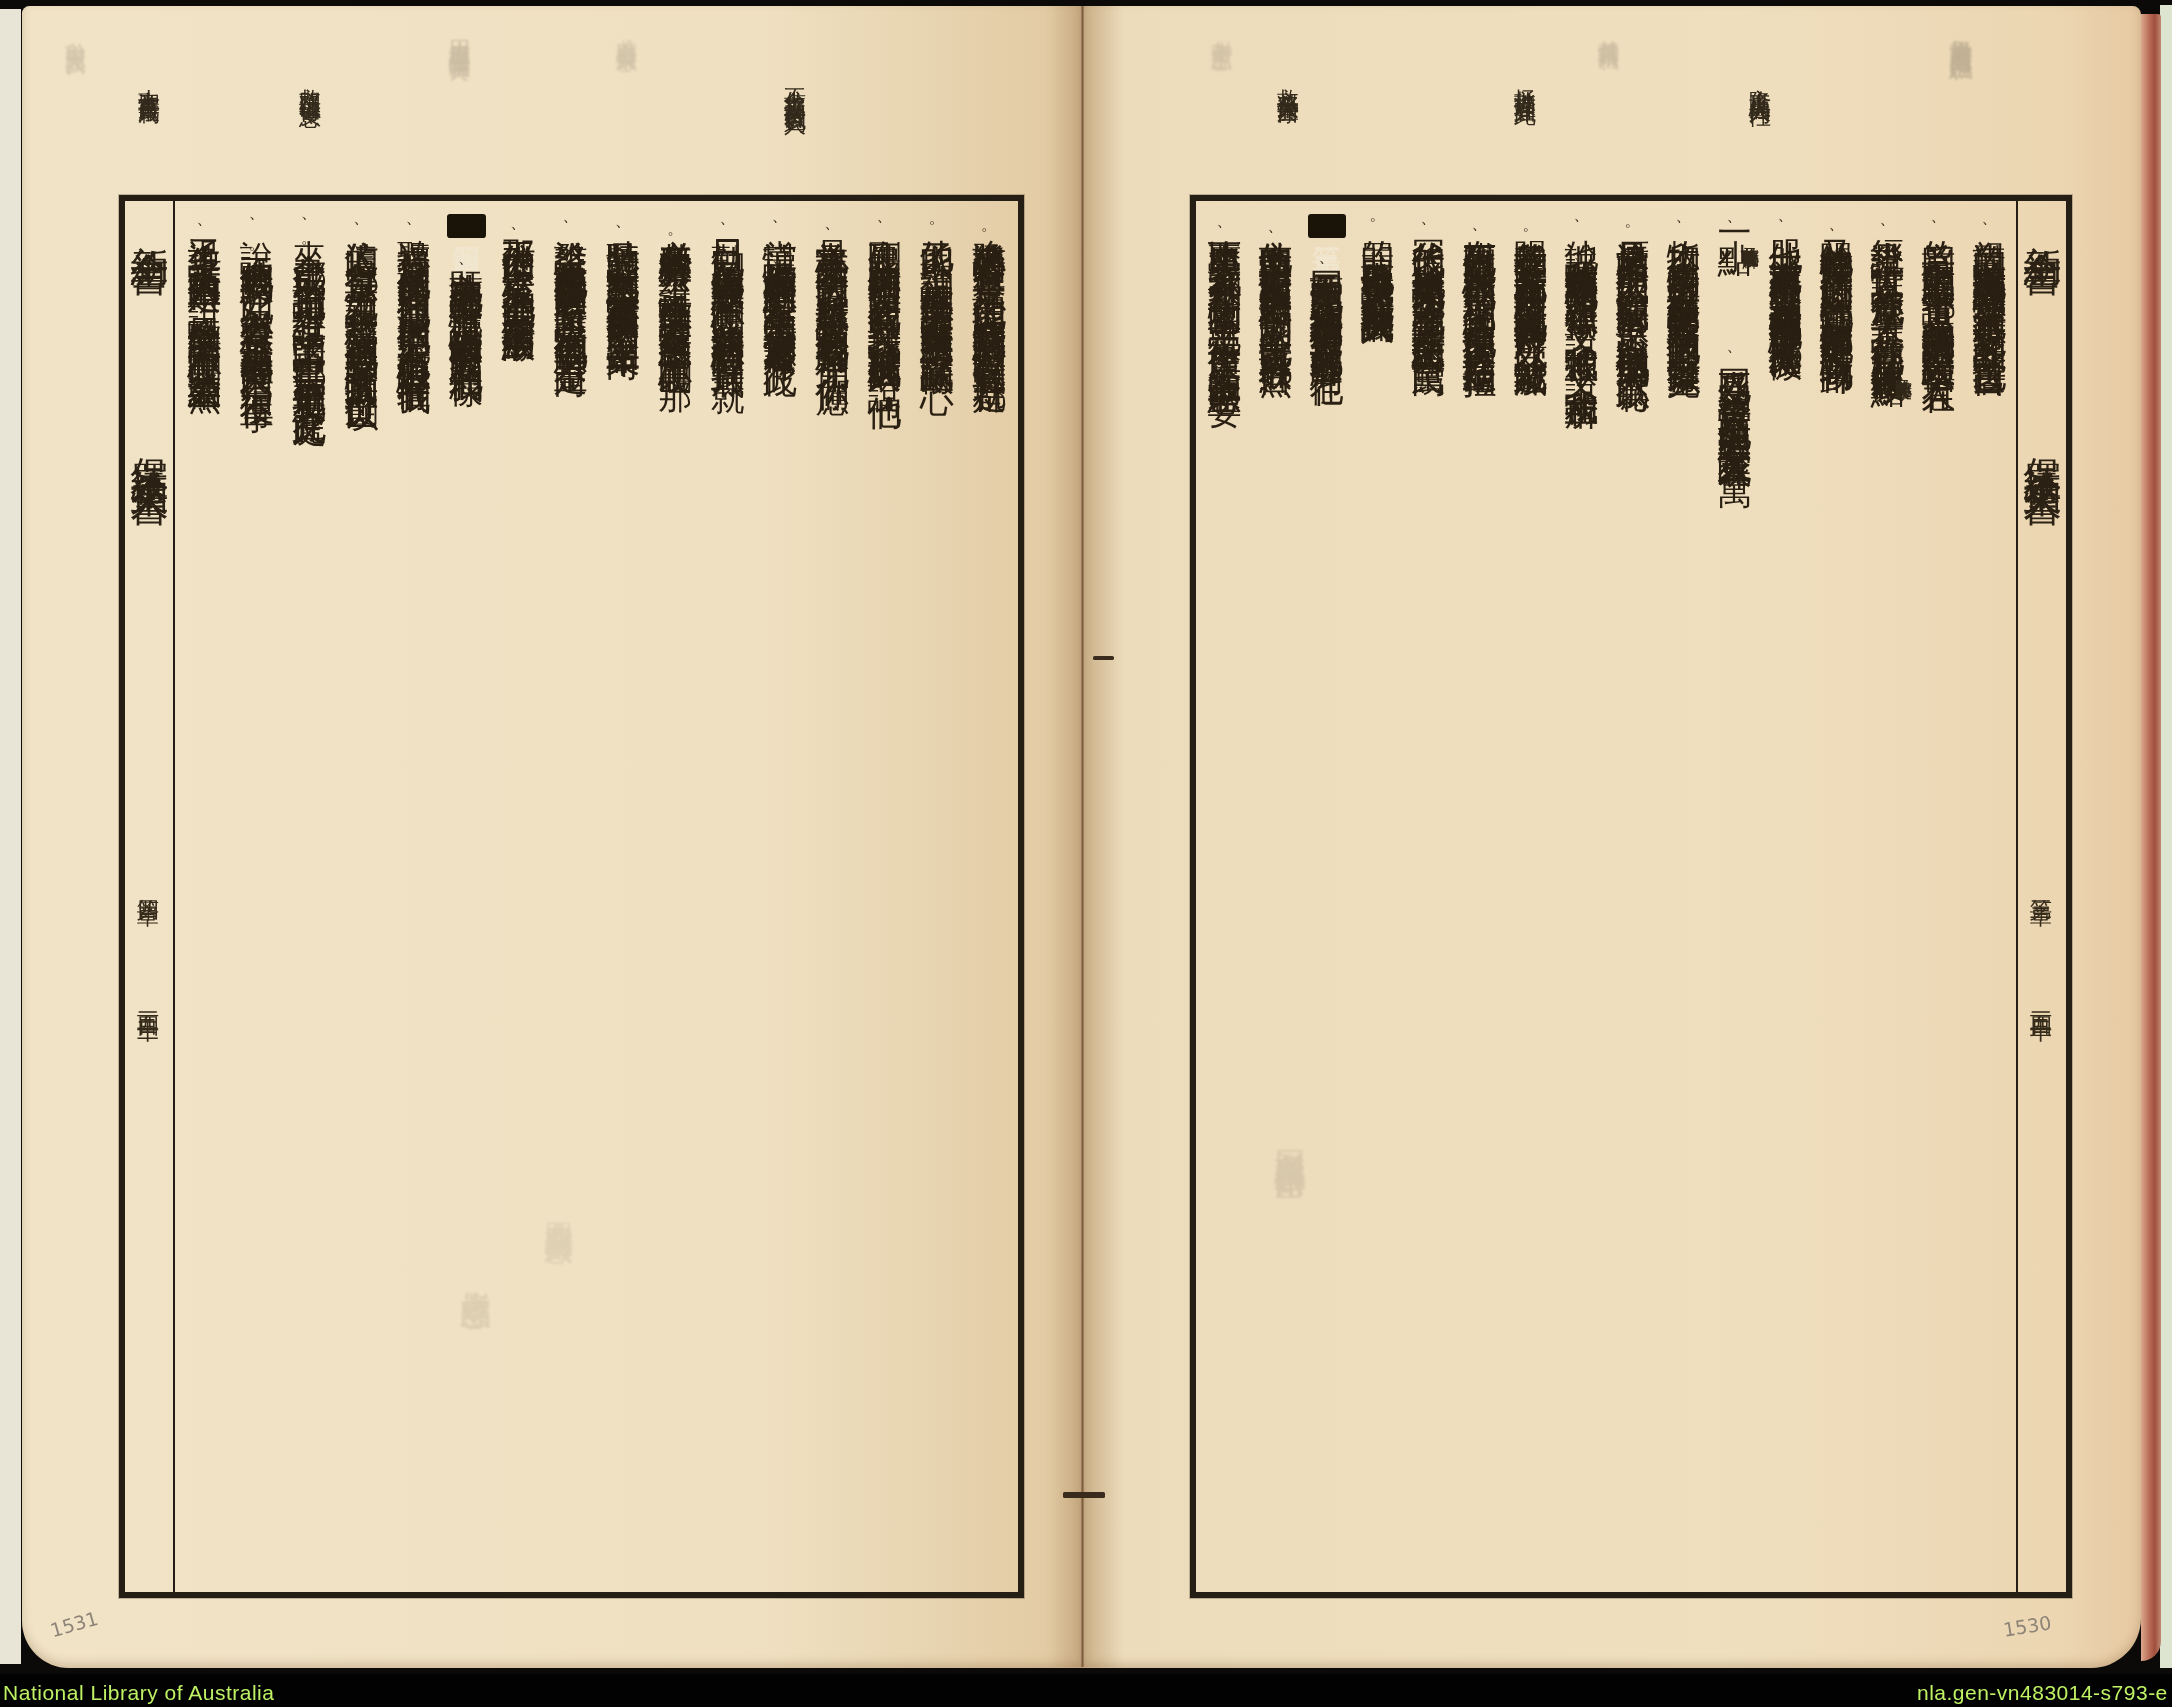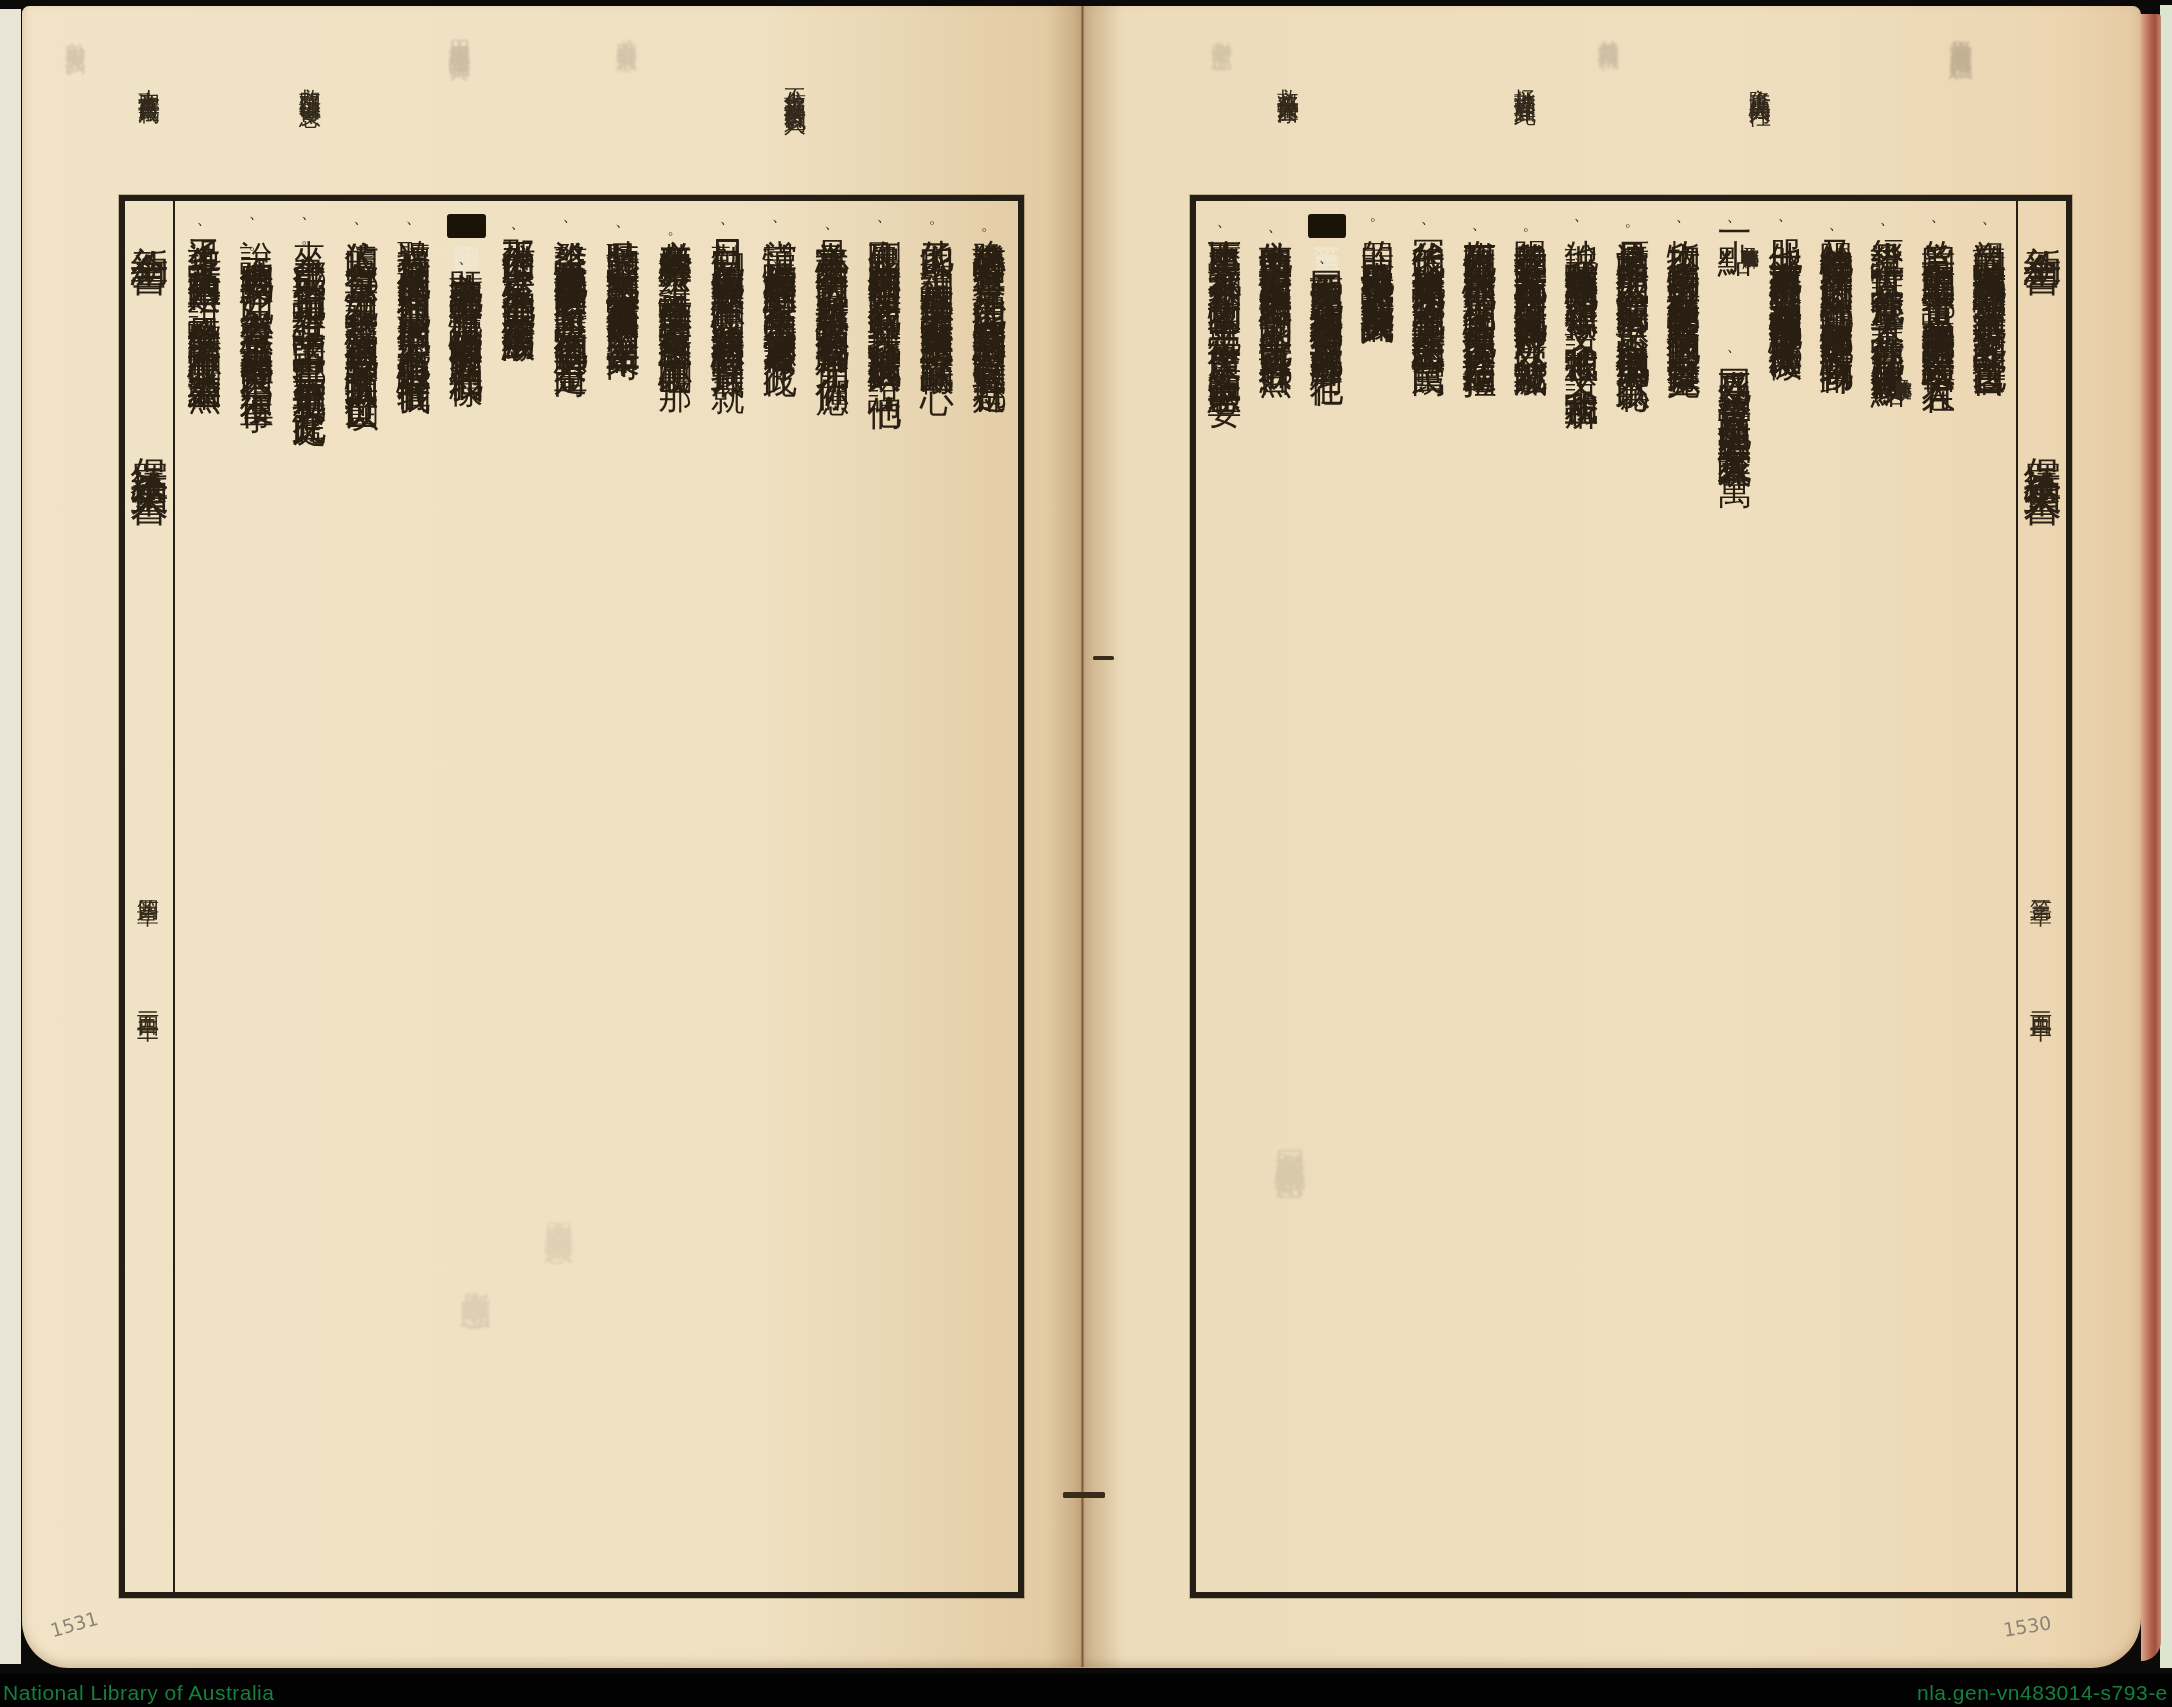--- a/index.html
+++ b/index.html
@@ -49,21 +49,21 @@
     font-size:22px;line-height:28px;letter-spacing:2.1px;color:#332a1c;}
   
   .ghost{position:absolute;writing-mode:vertical-rl;text-orientation:upright;color:#6e6454;
     filter:blur(0.8px);transform:scaleX(-1);letter-spacing:2.1px;line-height:1.15;overflow:hidden;}
   
   .pencil{position:absolute;font-family:"DejaVu Sans",sans-serif;color:#8d8478;font-size:19px;}
   #pencil-left{left:50px;top:1613px;transform:rotate(-16deg);}
   #pencil-right{left:2003px;top:1615px;transform:rotate(-9deg);}
   
   #catalog-bar{position:absolute;left:0;bottom:0;width:2172px;height:33px;background:#020202;}
-  #catalog-bar .bar-text{position:absolute;bottom:2.1px;color:#15803d;font-family:"Liberation Sans",sans-serif;
+  #catalog-bar .bar-text{position:absolute;bottom:2.1px;color:#bef264;font-family:"Liberation Sans",sans-serif;
     font-size:21px;letter-spacing:0.5px;}
   #bar-left{left:3.1px;}
   #bar-right{right:4.2px;}
 </style>
 </head>
 <body>
 
 <div id="scan-root">
   <div id="left-sliver"></div>
   <div id="right-sliver"></div>

